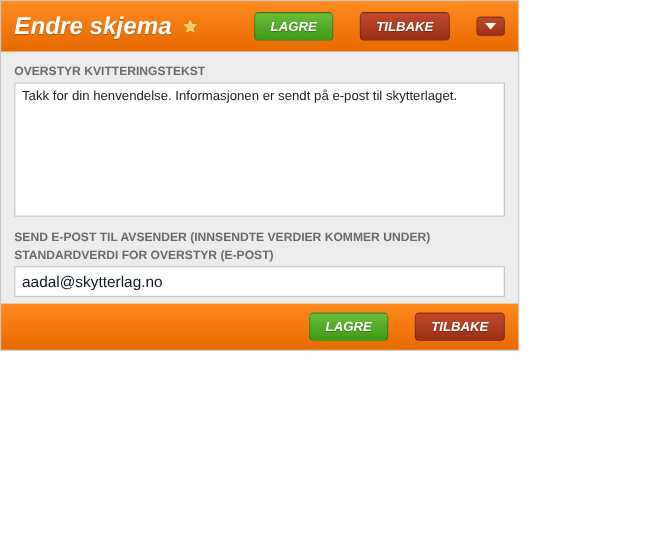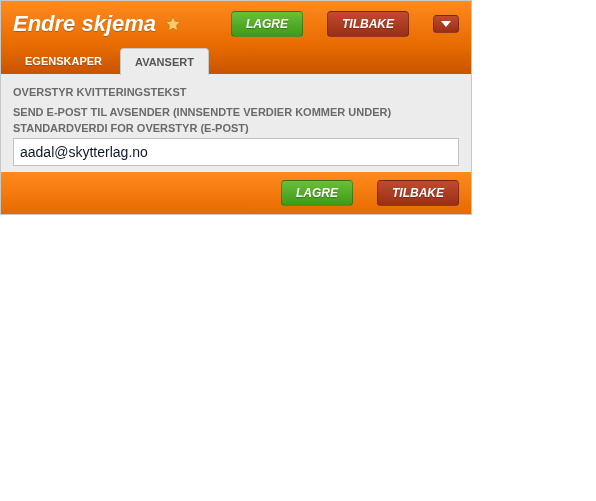--- a/index.html
+++ b/index.html
@@ -145,28 +145,25 @@
     <span class="spacer"></span>
     <button class="btn btn-green">LAGRE</button>
     <button class="btn btn-dred">TILBAKE</button>
     <button class="btn btn-drop">
       <svg viewBox="0 0 10 6" width="10" height="6">
         <path d="M0 0 L10 0 L5 6 Z" fill="#fff"></path>
       </svg>
     </button>
   </div>
 
-  <div class="tabs">
-    <div class="tab tab-inactive">EGENSKAPER</div>
-    <div class="tab tab-active">AVANSERT</div>
-  </div>
 
   <div class="body">
 
     <div class="field-label">OVERSTYR KVITTERINGSTEKST</div>
+    <textarea class="ta ta1" style="">Takk for din henvendelse. Informasjonen er sendt på e-post til skytterlaget.</textarea>
 
     <div class="field-label" style="margin-top:8px">SEND E-POST TIL AVSENDER (INNSENDTE VERDIER KOMMER UNDER)</div>
 
     <div class="field-label">STANDARDVERDI FOR OVERSTYR (E-POST)</div>
     <input class="inp" type="text" value="aadal@skytterlag.no" style="">
 
   </div>
 
   <div class="footer">
     <button class="btn btn-green">LAGRE</button>

